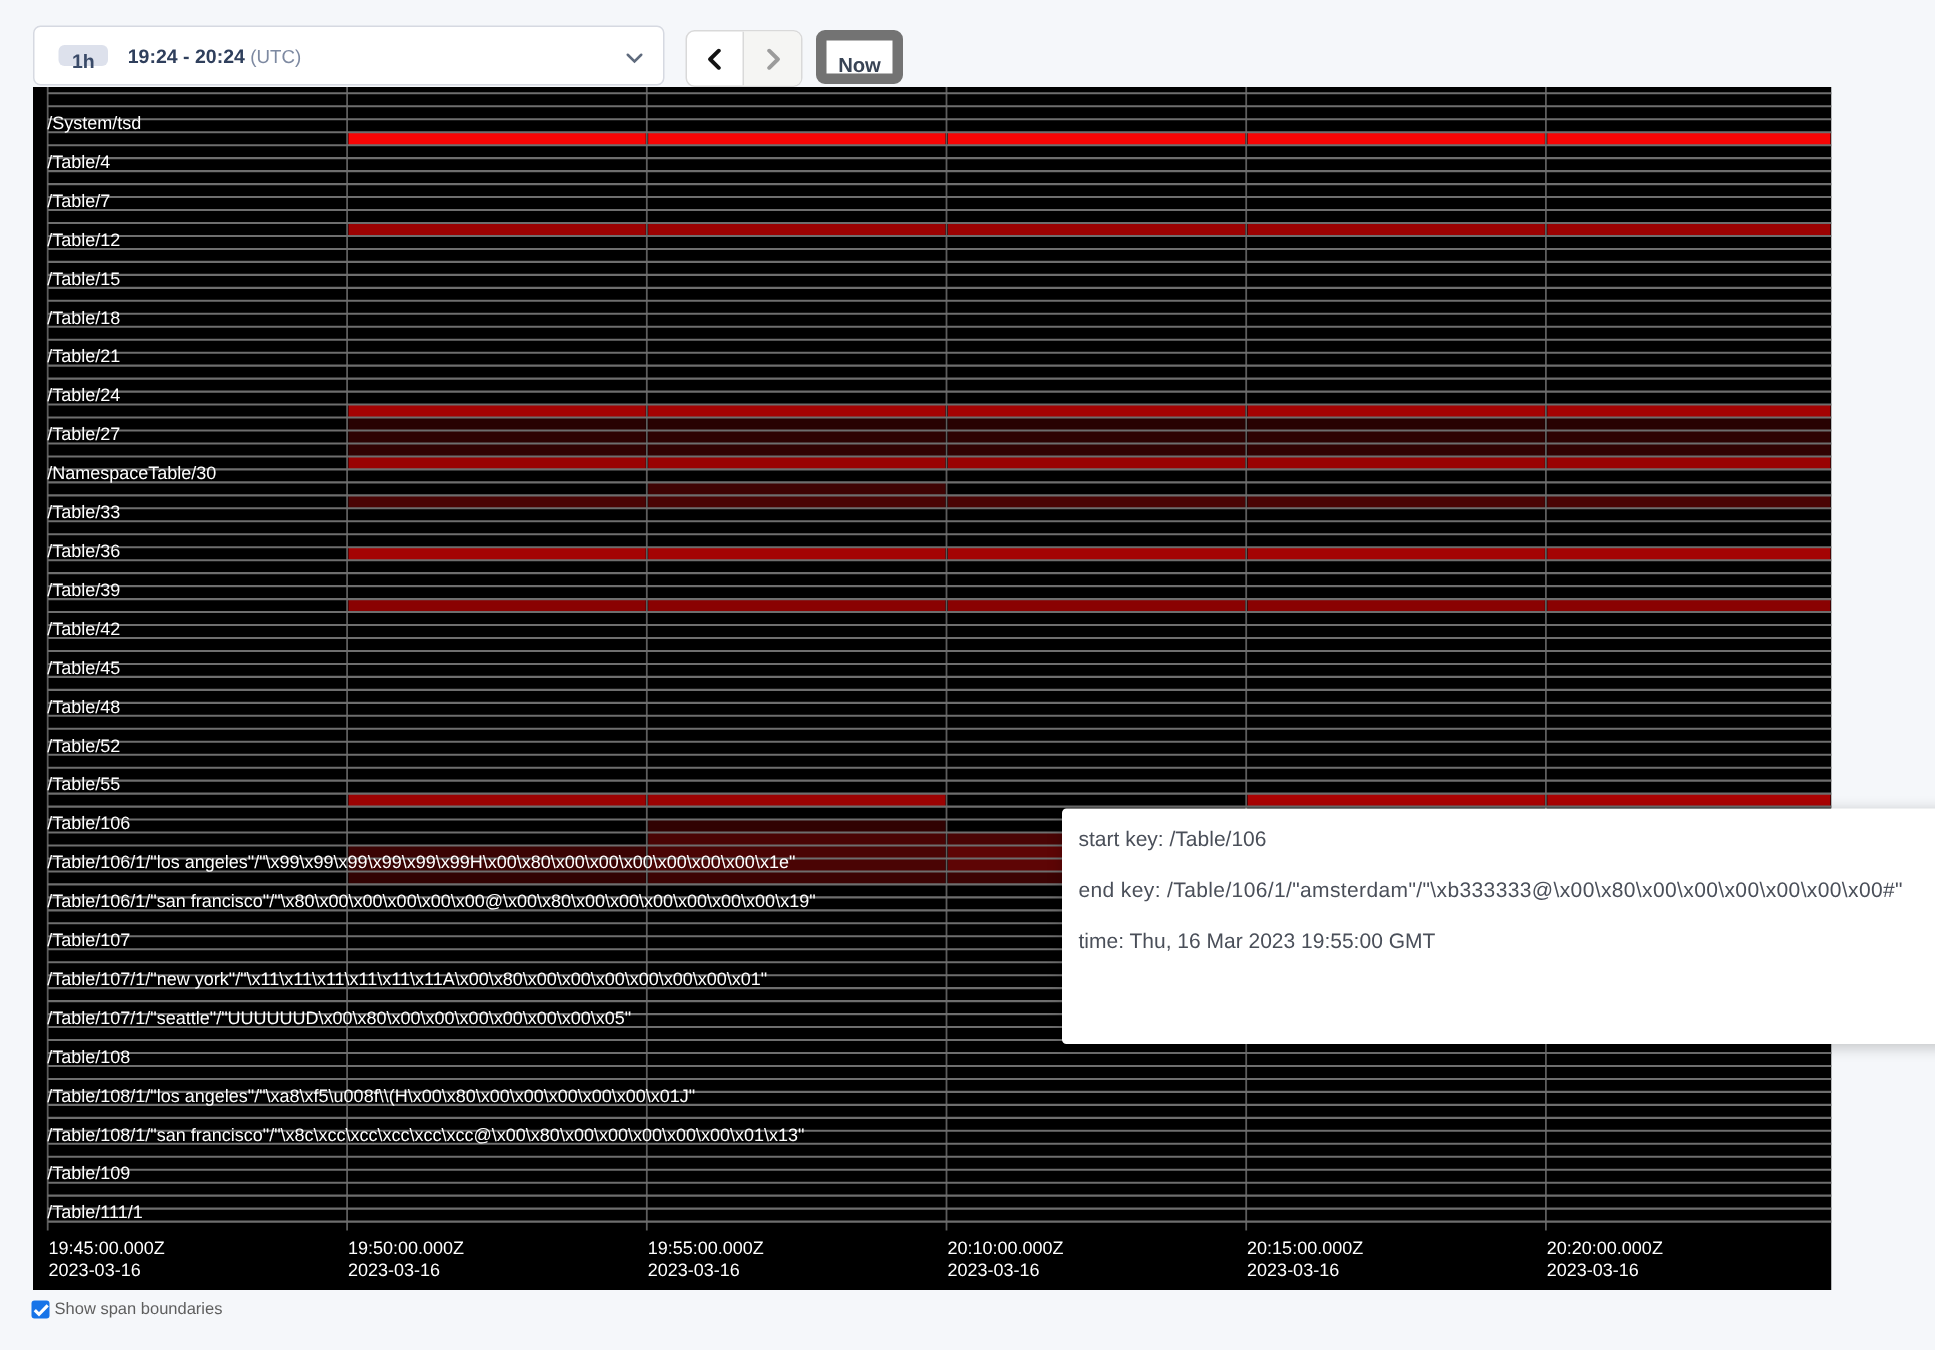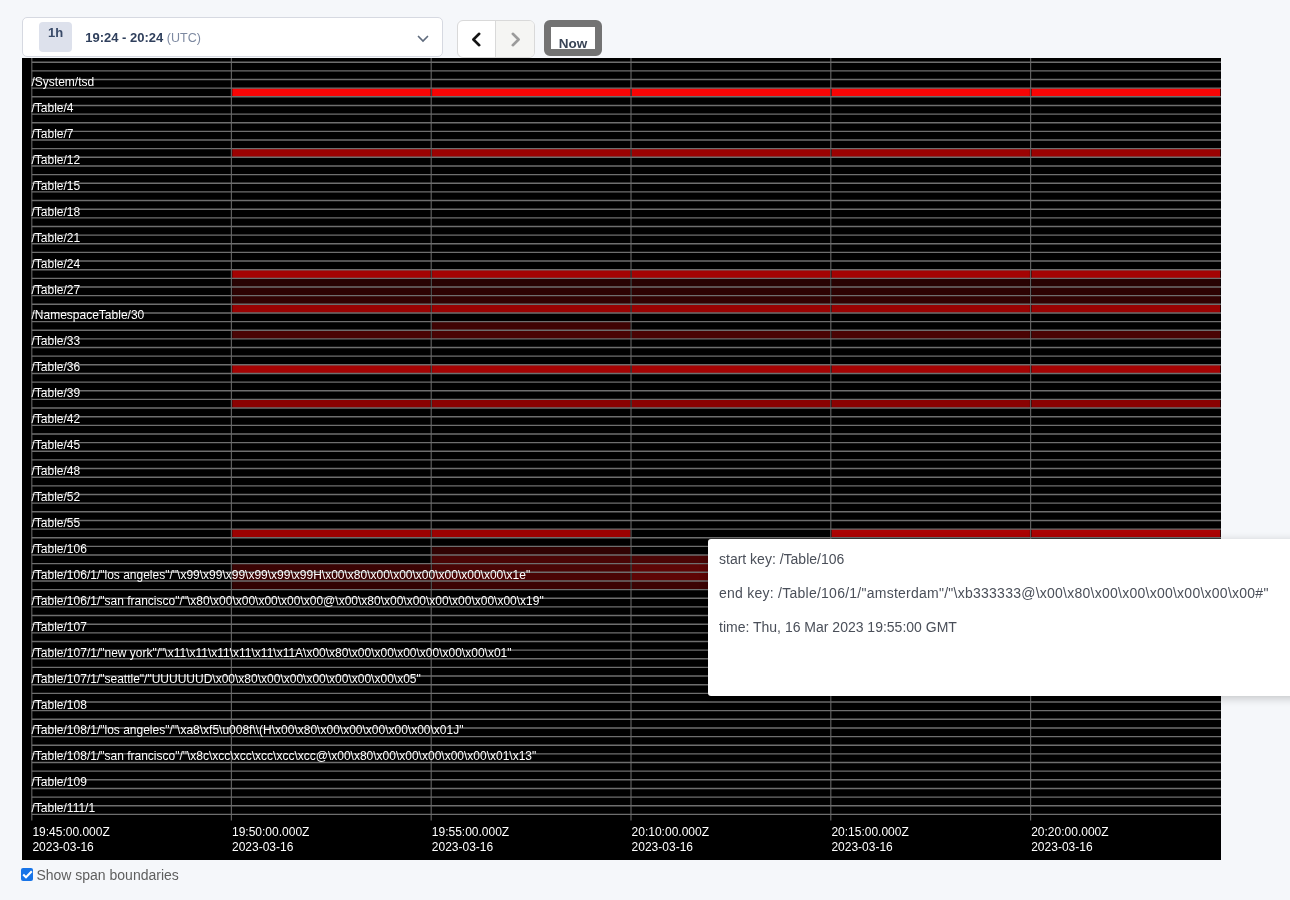--- a/index.html
+++ b/index.html
@@ -1,32 +1,32 @@
 <!DOCTYPE html>
 <html><head><meta charset="utf-8"><title>Key Visualizer</title>
 <style>
   html,body{margin:0;padding:0;}
   body{width:1290px;height:900px;background:#f5f7fa;font-family:"Liberation Sans",sans-serif;position:relative;overflow:hidden;}
   .rl{fill:#fff;font-size:12px;font-family:"Liberation Sans",sans-serif;}
   .ax{fill:#fff;font-size:12px;font-family:"Liberation Sans",sans-serif;}
   .drop{position:absolute;left:22px;top:17px;width:421px;height:40px;box-sizing:border-box;background:#fff;border:1px solid #d6d9e1;border-radius:5px;display:flex;align-items:center;}
-  .badge{margin-left:16px;background:#dde1ec;border-radius:4px;height:30px;line-height:22px;padding:0 9px;font-size:13px;font-weight:bold;color:#394a68;}
+  .badge{margin-left:16px;background:#dde1ec;border-radius:4px;height:14px;line-height:22px;padding:0 9px;font-size:13px;font-weight:bold;color:#394a68;}
   .range{margin-left:13px;font-size:13px;font-weight:bold;color:#2f3f5c;}
   .utc{font-weight:normal;color:#7d89a1;font-size:12.5px;}
   .chev{position:absolute;right:13px;top:17px;}
   .btngrp{position:absolute;left:457px;top:20px;width:76px;height:36px;border:1px solid #d9d9d9;border-radius:6px;background:#fff;display:flex;overflow:hidden;}
   .btnl{width:38px;height:36px;display:flex;align-items:center;justify-content:center;border-right:1px solid #d9d9d9;box-sizing:border-box;}
   .btnr{width:38px;height:36px;display:flex;align-items:center;justify-content:center;background:#f5f5f3;}
   .now{position:absolute;left:544px;top:20px;width:58px;height:36px;background:#fff;border:7px solid #737373;border-radius:6px;box-sizing:border-box;text-align:center;line-height:34px;font-size:13.5px;font-weight:bold;color:#394455;}
   .tip{position:absolute;left:708px;top:539px;width:636px;height:157px;background:#fff;border-radius:3px;box-shadow:0 2px 10px rgba(0,0,0,.22);box-sizing:border-box;padding:3px 0 0 11px;}
   .tip div{font-size:14px;color:#4a4f59;line-height:34.1px;white-space:nowrap;}
   .cbrow{position:absolute;left:21px;top:866.5px;display:flex;align-items:center;}
   .cb{width:12.4px;height:12.4px;background:#1774e8;border-radius:2px;position:relative;}
   .cb svg{position:absolute;left:0.8px;top:2.2px;}
-  .cbl{margin-left:3px;font-size:14px;color:#5e5e5e;}
+  .cbl{margin-left:3px;font-size:11px;color:#5e5e5e;}
 </style></head>
 <body>
 <div class="drop">
   <span class="badge">1h</span>
   <span class="range">19:24 - 20:24 <span class="utc">(UTC)</span></span>
   <svg class="chev" width="12" height="8" viewBox="0 0 12 8">
       <path d="M1.5 1.5L6 6L10.5 1.5" stroke="#5f6b7d" stroke-width="1.7" fill="none" stroke-linecap="round"></path>
     </svg>
 </div>
 <div class="btngrp">

